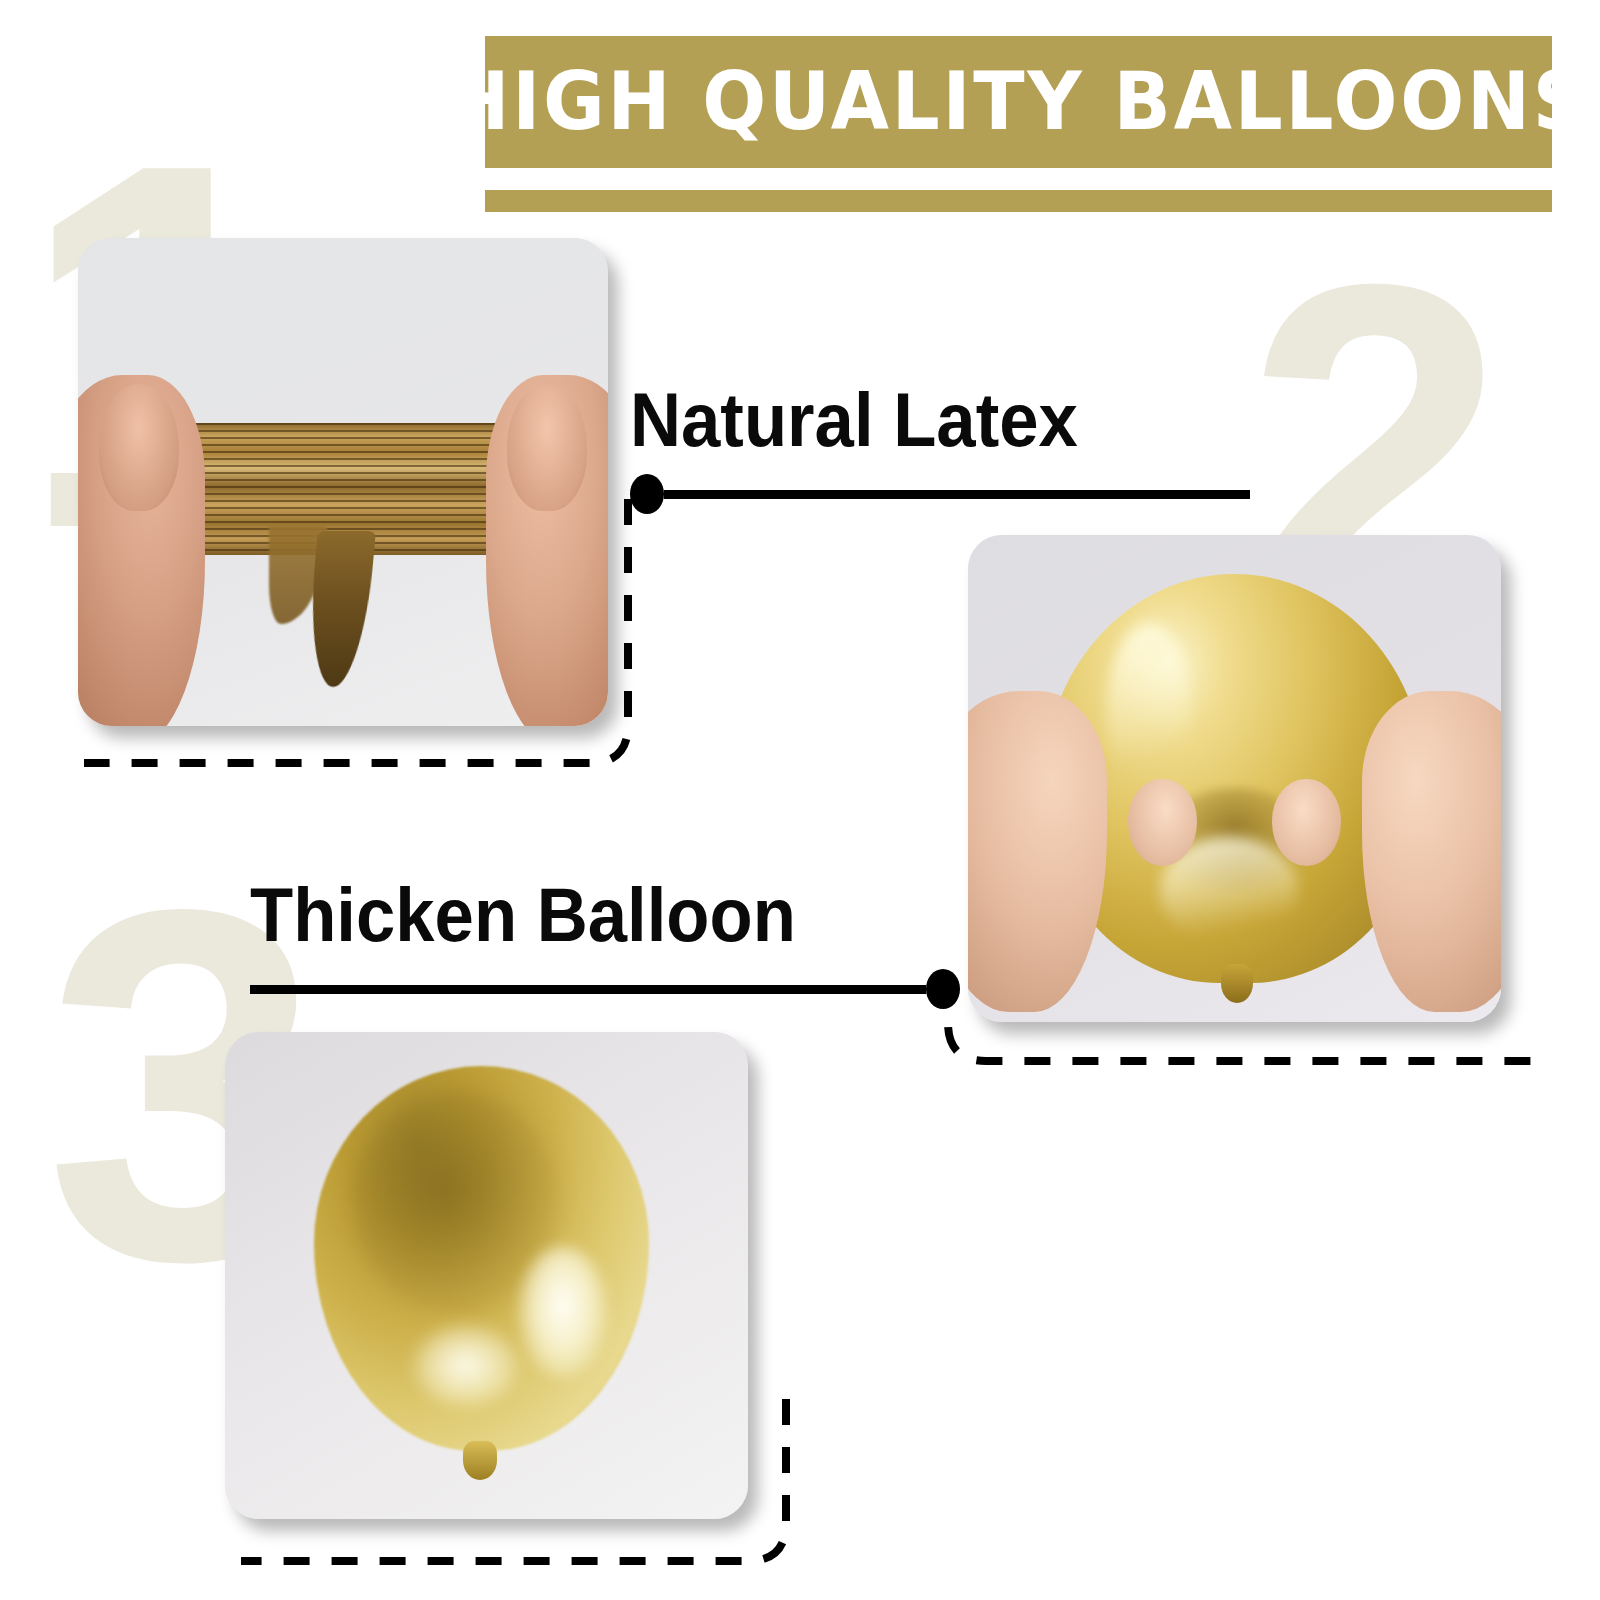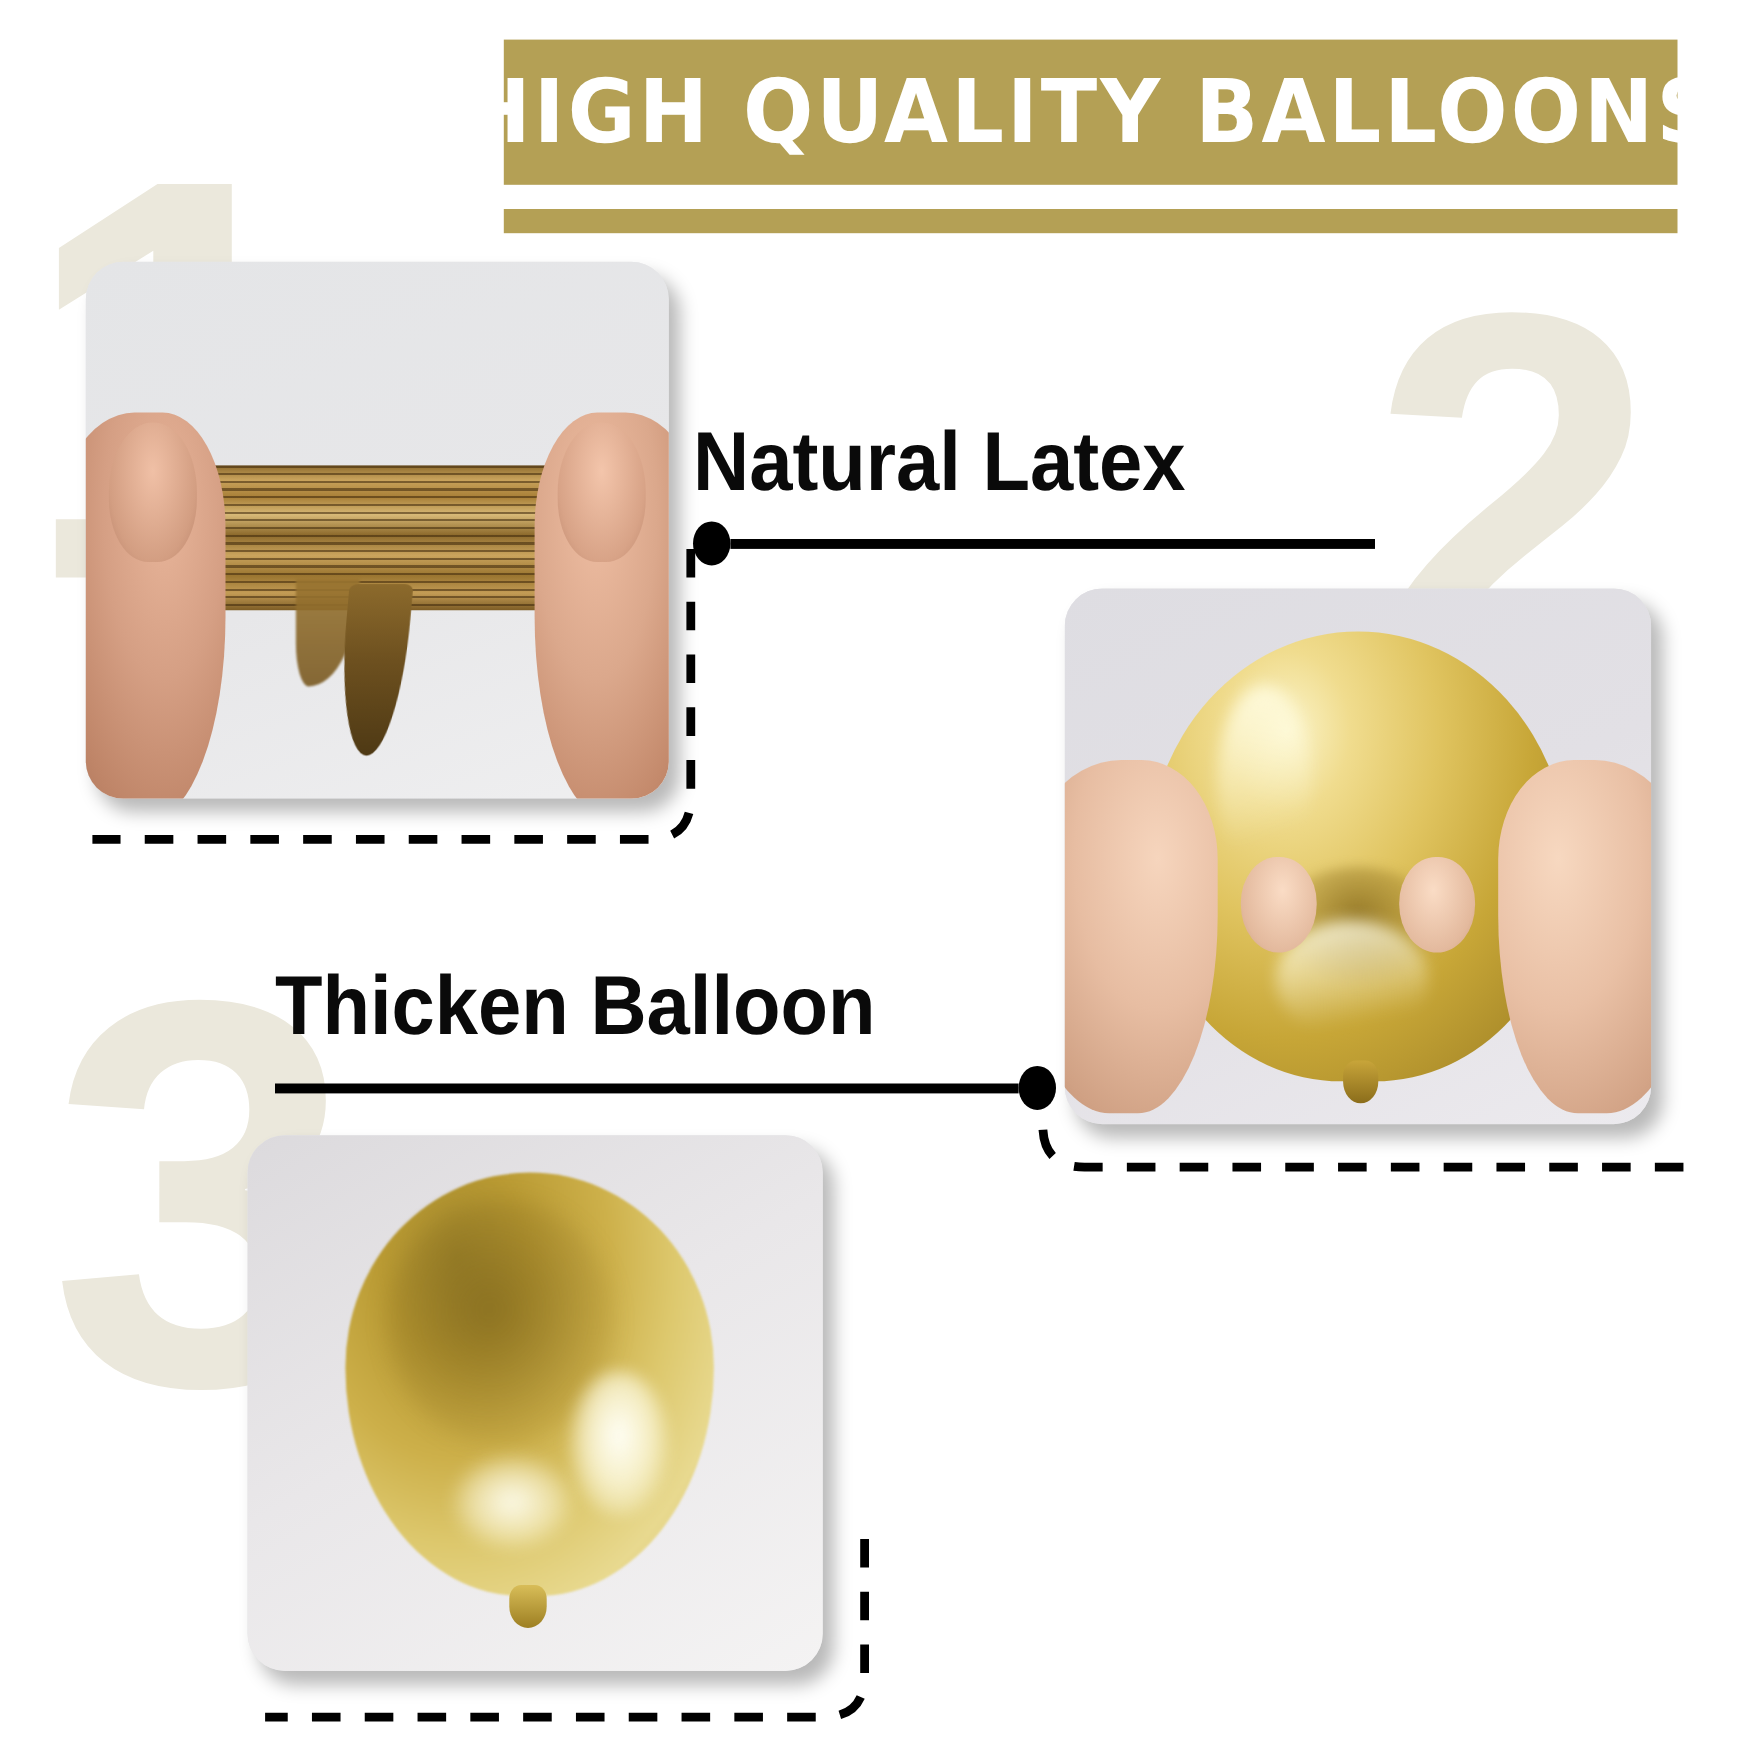--- a/index.html
+++ b/index.html
@@ -19,21 +19,21 @@
     font-weight: 700;
     line-height: 1;
     user-select: none;
     z-index: 0;
   }
   #wm1 { left: 18px;  top: 86px;  font-size: 520px; letter-spacing: -10px; }
   #wm2 { left: 1245px; top: 215px; font-size: 470px; }
   #wm3 { left: 45px;  top: 835px; font-size: 500px; }
 
   
-  #banner-wrap { position:absolute; left:458px; top:36px; width:1067px; z-index: 5; }
+  #banner-wrap { position:absolute; left:485px; top:36px; width:1067px; z-index: 5; }
   #banner {
     width: 100%; height: 132px;
     background: #b4a055;
     display: flex; align-items: center; justify-content: center;
   }
   #banner-title {
     color: #ffffff;
     font-family: "DejaVu Sans", sans-serif;
     font-weight: 700;
     font-size: 80px;

